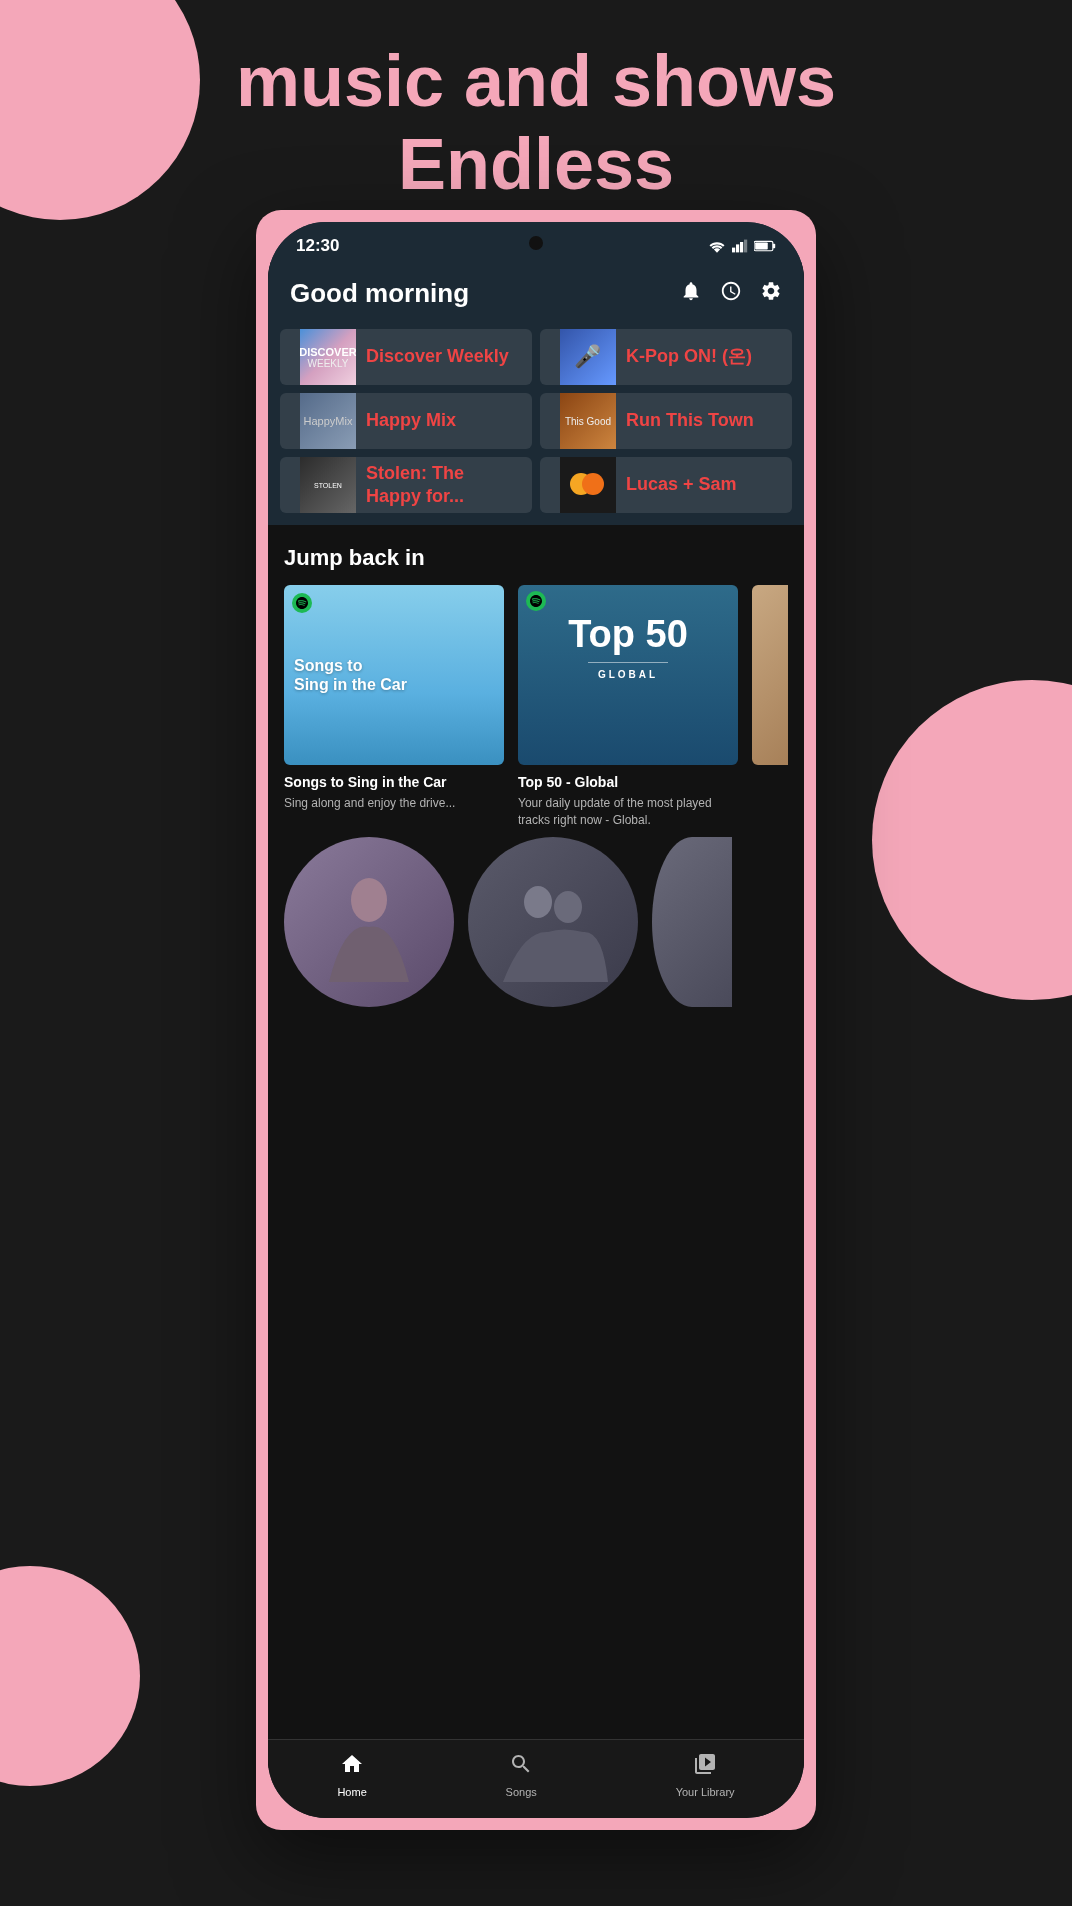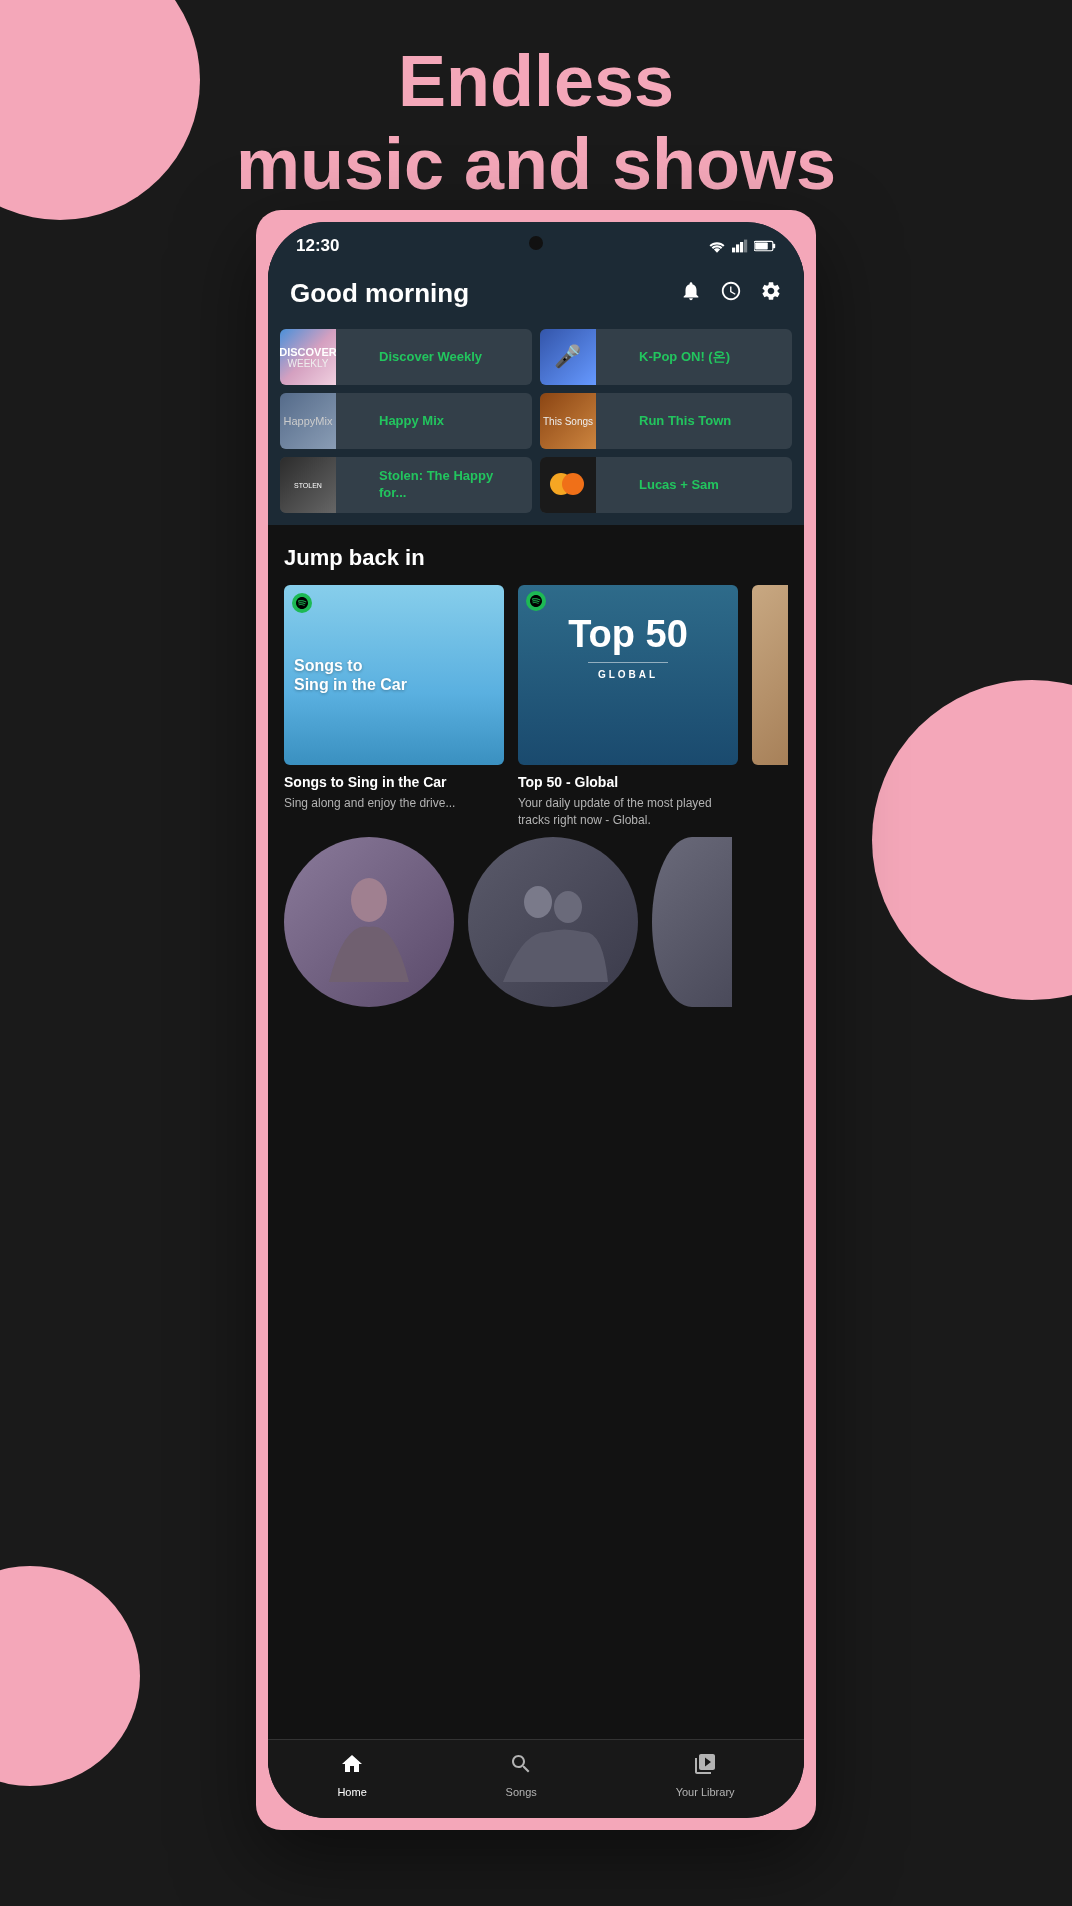--- a/index.html
+++ b/index.html
@@ -163,28 +163,28 @@
       border-radius: 6px;
       overflow: hidden;
       cursor: pointer;
     }
     .quick-item-thumb {
       width: 56px;
       height: 56px;
       flex-shrink: 0;
       position: relative;
       overflow: hidden;
+      margin-left: 20px;
     }
     .quick-item-label {
-      color: #22c55e;
-      font-size: 13px;
+      color: #ef4444;
+      font-size: 18px;
       font-weight: 600;
       padding: 0 10px;
       line-height: 1.3;
-      margin-left: 33px;
     }
 
     
     .thumb-discover {
       background: linear-gradient(135deg, #4a90d9 0%, #d4a0c0 50%, #f0d0e0 100%);
       width: 100%;
       height: 100%;
       display: flex;
       align-items: center;
       justify-content: center;
@@ -463,22 +463,22 @@
     }
   </style>
 </head>
 <body>
 
 <div class="deco-circle-tl"></div>
 <div class="deco-circle-mr"></div>
 <div class="deco-circle-bl"></div>
 
 <div class="page-title-wrap">
+  <div class="page-title">music and shows</div>
   <div class="page-title">Endless</div>
-  <div class="page-title">music and shows</div>
 </div>
 
 <div class="phone-frame">
   <div class="phone-inner">
     <div class="camera-notch"></div>
 
     <div class="status-bar">
       <span class="status-time">12:30</span>
       <div class="status-icons">
 
@@ -555,21 +555,21 @@
             <div class="thumb-happymix">
               <span style="font-size:11px;color:#ccc">HappyMix</span>
             </div>
           </div>
           <span class="quick-item-label">Happy Mix</span>
         </div>
 
         <div class="quick-item">
           <div class="quick-item-thumb">
             <div class="thumb-runtown">
-              <span style="font-size:10px;color:#eee;text-align:center;padding:2px">This Songs</span>
+              <span style="font-size:10px;color:#eee;text-align:center;padding:2px">This Good</span>
             </div>
           </div>
           <span class="quick-item-label">Run This Town</span>
         </div>
 
         <div class="quick-item">
           <div class="quick-item-thumb">
             <div class="thumb-stolen">
               <span>STOLEN</span>
             </div>

